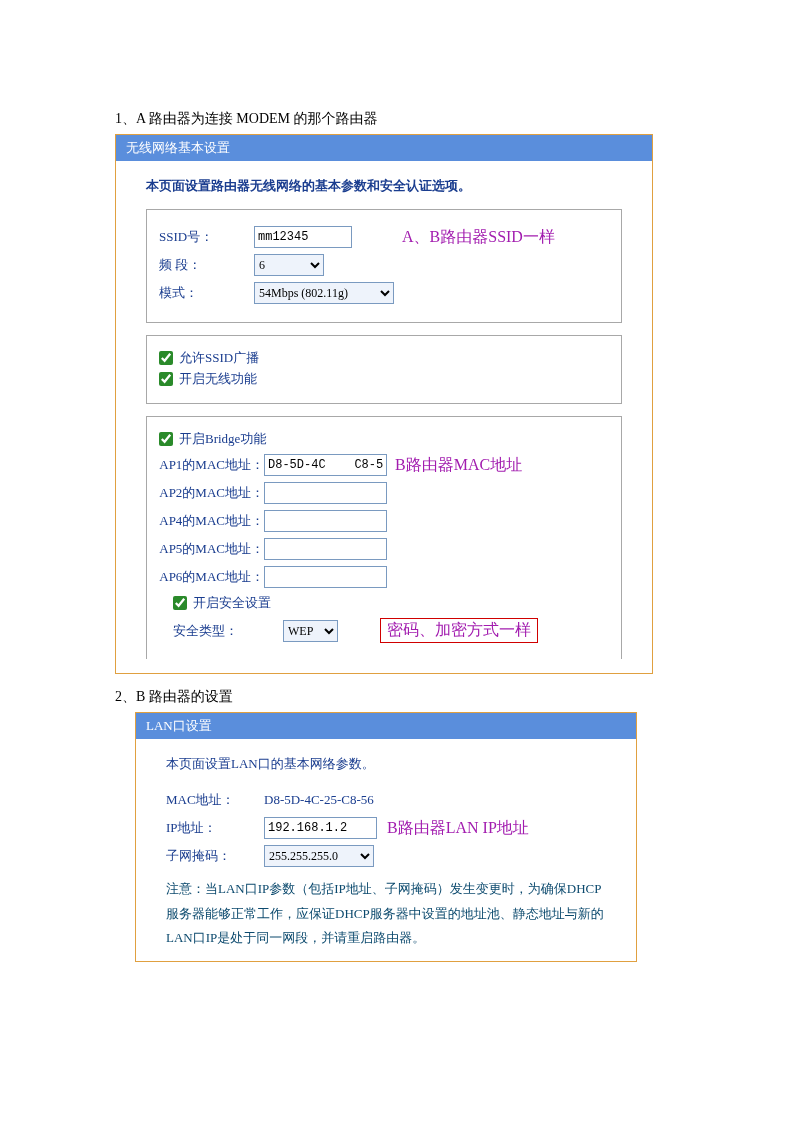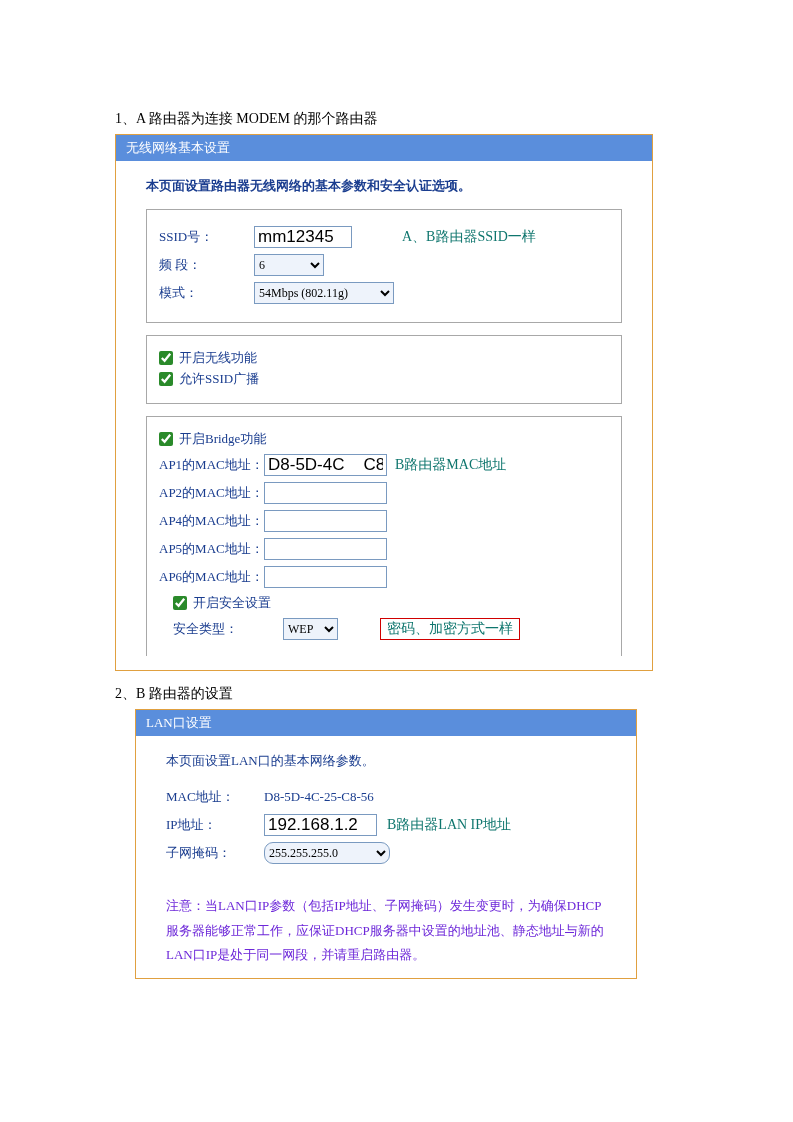--- a/index.html
+++ b/index.html
@@ -53,72 +53,73 @@
     margin: 6px 0;
     min-height: 22px;
   }
   .label {
     width: 95px;
     flex-shrink: 0;
   }
   .label-wide {
     width: 105px;
     flex-shrink: 0;
+    text-align: right;
   }
   input[type="text"] {
     border: 1px solid #7a9ac0;
-    font-family: Liberation Sans, sans-serif;
-    font-size: 17px;
+    font-family: Liberation Mono, monospace;
+    font-size: 12px;
     padding: 1px 3px;
     height: 18px;
     box-sizing: content-box;
     background: #ffffff;
   }
   .w90 { width: 90px; }
   .w115 { width: 115px; }
   .w105 { width: 105px; }
   select {
     border: 1px solid #7a9ac0;
     font-family: inherit;
     font-size: 12px;
     background: #eef3fb;
     height: 22px;
   }
   .sel-short { width: 70px; }
   .sel-med { width: 140px; }
   .sel-sec { width: 55px; }
-  .sel-mask { width: 126px; border-radius: 9px; }
+  .sel-mask { width: 110px; }
   .chk-row {
     display: flex;
     align-items: center;
     margin: 3px 0;
   }
   input[type="checkbox"] {
     accent-color: #2a8a2a;
     width: 14px;
     height: 14px;
     margin: 0 6px 0 0;
   }
   .annot {
-    color: #0f766e;
+    color: #a21caf;
     font-family: "SimSun","宋体",serif;
-    font-size: 14px;
+    font-size: 16px;
   }
   .annot-box {
     border: 1.5px solid #d00000;
     padding: 1px 6px;
     display: inline-block;
   }
   .mac-static {
     margin-left: 18px;
   }
   .notice {
-    color: #6d28d9;
+    color: #0c4a6e;
     line-height: 1.9;
-    margin-top: 30px;
+    margin-top: 10px;
   }
   .btn-bar {
     display: flex;
     gap: 10px;
     padding: 6px 10px;
     border-top: 1px solid #e0a040;
   }
   .btn {
     border: 1px solid #7a7a7a;
     background: linear-gradient(#ffffff,#e4e4e4);
@@ -165,25 +166,25 @@
         </div>
         <div class="row">
           <span class="label">模式：</span>
           <select class="sel-med"><option>54Mbps (802.11g)</option></select>
         </div>
       </div>
 
       <div class="group">
         <div class="chk-row">
           <input type="checkbox" checked="" style="">
+          <span>允许SSID广播</span>
+        </div>
+        <div class="chk-row">
+          <input type="checkbox" checked="" style="">
           <span>开启无线功能</span>
-        </div>
-        <div class="chk-row">
-          <input type="checkbox" checked="" style="">
-          <span>允许SSID广播</span>
         </div>
       </div>
 
       <div class="group" style="border-bottom:none;padding-bottom:6px;">
         <div class="chk-row" style="margin-bottom:6px;">
           <input type="checkbox" checked="" style="">
           <span>开启Bridge功能</span>
         </div>
         <div class="row">
           <span class="label-wide">AP1的MAC地址：</span>

